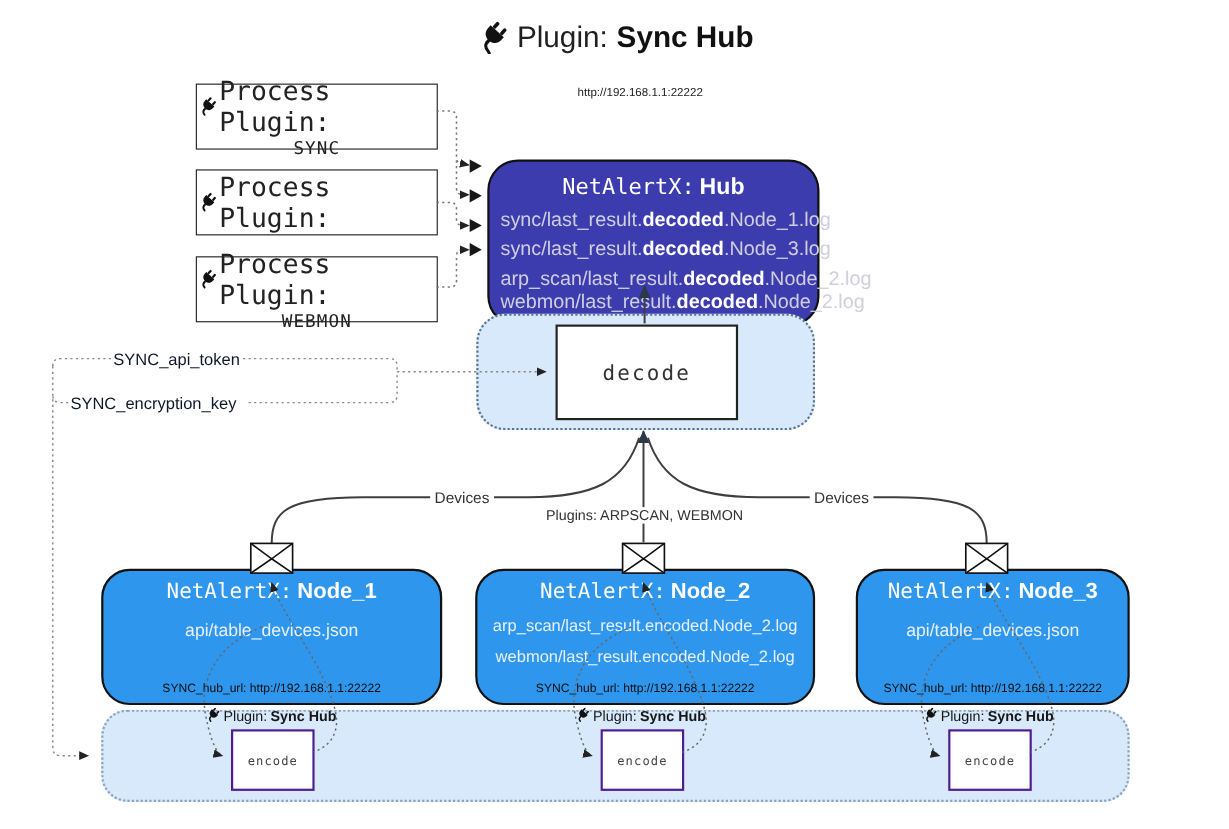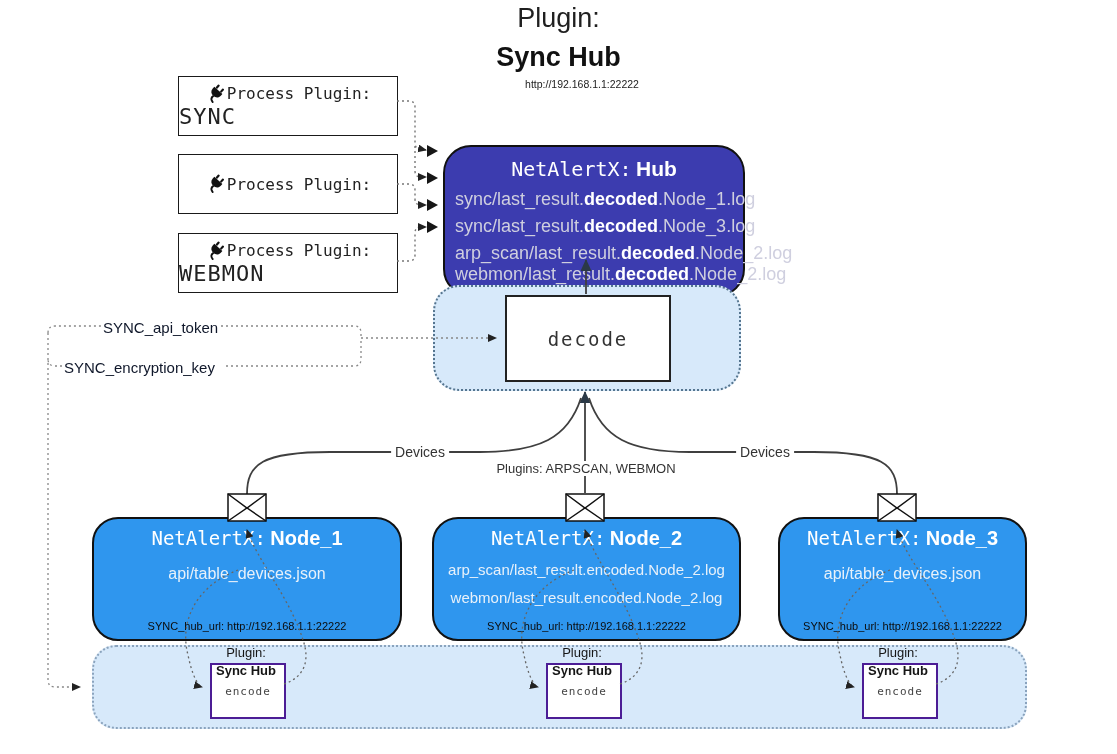--- a/index.html
+++ b/index.html
@@ -11,22 +11,22 @@
 
   
   #title-row{left:0;right:0;top:14px;height:40px;display:flex;align-items:center;justify-content:center;gap:8px;}
   #title-row .t-pre{font-size:27px;color:#1f1f1f;}
   #title-row .t-bold{font-size:27px;font-weight:700;color:#111;}
 
   
   .proc-box{left:178px;width:218px;height:58px;background:#fff;border:1.6px solid #1a1a1a;
             display:flex;flex-direction:column;justify-content:center;}
   .proc-line1{display:flex;align-items:center;justify-content:center;gap:2px;
-              font-size:16px;color:#222;}
-  .proc-line2{font-size:22px;color:#222;letter-spacing:1px;}
+              font-size:24px;color:#222;}
+  .proc-line2{text-align:center;font-size:16px;color:#222;letter-spacing:1px;}
 
   
   #hub-url{left:433px;width:298px;top:78px;text-align:center;font-size:10.5px;color:#222;}
   #hub-box{left:443px;top:101px;width:298px;height:148px;background:#3c3caf;border:2px solid #111;
            border-radius:28px;margin-top:44px;}
   #hub-title{position:absolute;left:0;right:0;top:10px;text-align:center;color:#fff;}
   #hub-title .mono{font-size:20px;}
   #hub-title b{font-size:21px;font-family:"Liberation Sans",sans-serif;}
   .hub-file{position:absolute;left:10px;right:4px;font-size:18px;color:#cfcfdf;white-space:nowrap;}
   .hub-file b{color:#ffffff;}
@@ -57,21 +57,21 @@
   .enc-label{top:642px;height:16px;display:flex;align-items:center;gap:3px;transform:translateX(-50%);
              font-size:13px;color:#161616;white-space:nowrap;}
   .enc-label b{font-weight:700;}
 
   
   .edge-label{font-size:14px;color:#333;background:#fff;padding:0 4px;transform:translateX(-50%);
               white-space:nowrap;z-index:3;}
   .edge-label.small{font-size:13px;}
 
   svg#wires{position:absolute;left:0;top:0;z-index:2;pointer-events:none;}
-  .layer1{z-index:1;flex-direction:column;}
+  .layer1{z-index:1;}
   .layer3{z-index:3;}
   .plug{display:inline-block;}
 </style>
 </head>
 <body>
 
 <div id="stage">
 
   <div class="abs layer1" id="title-row">
     <svg class="plug" width="30" height="30" viewBox="0 0 24 24">

